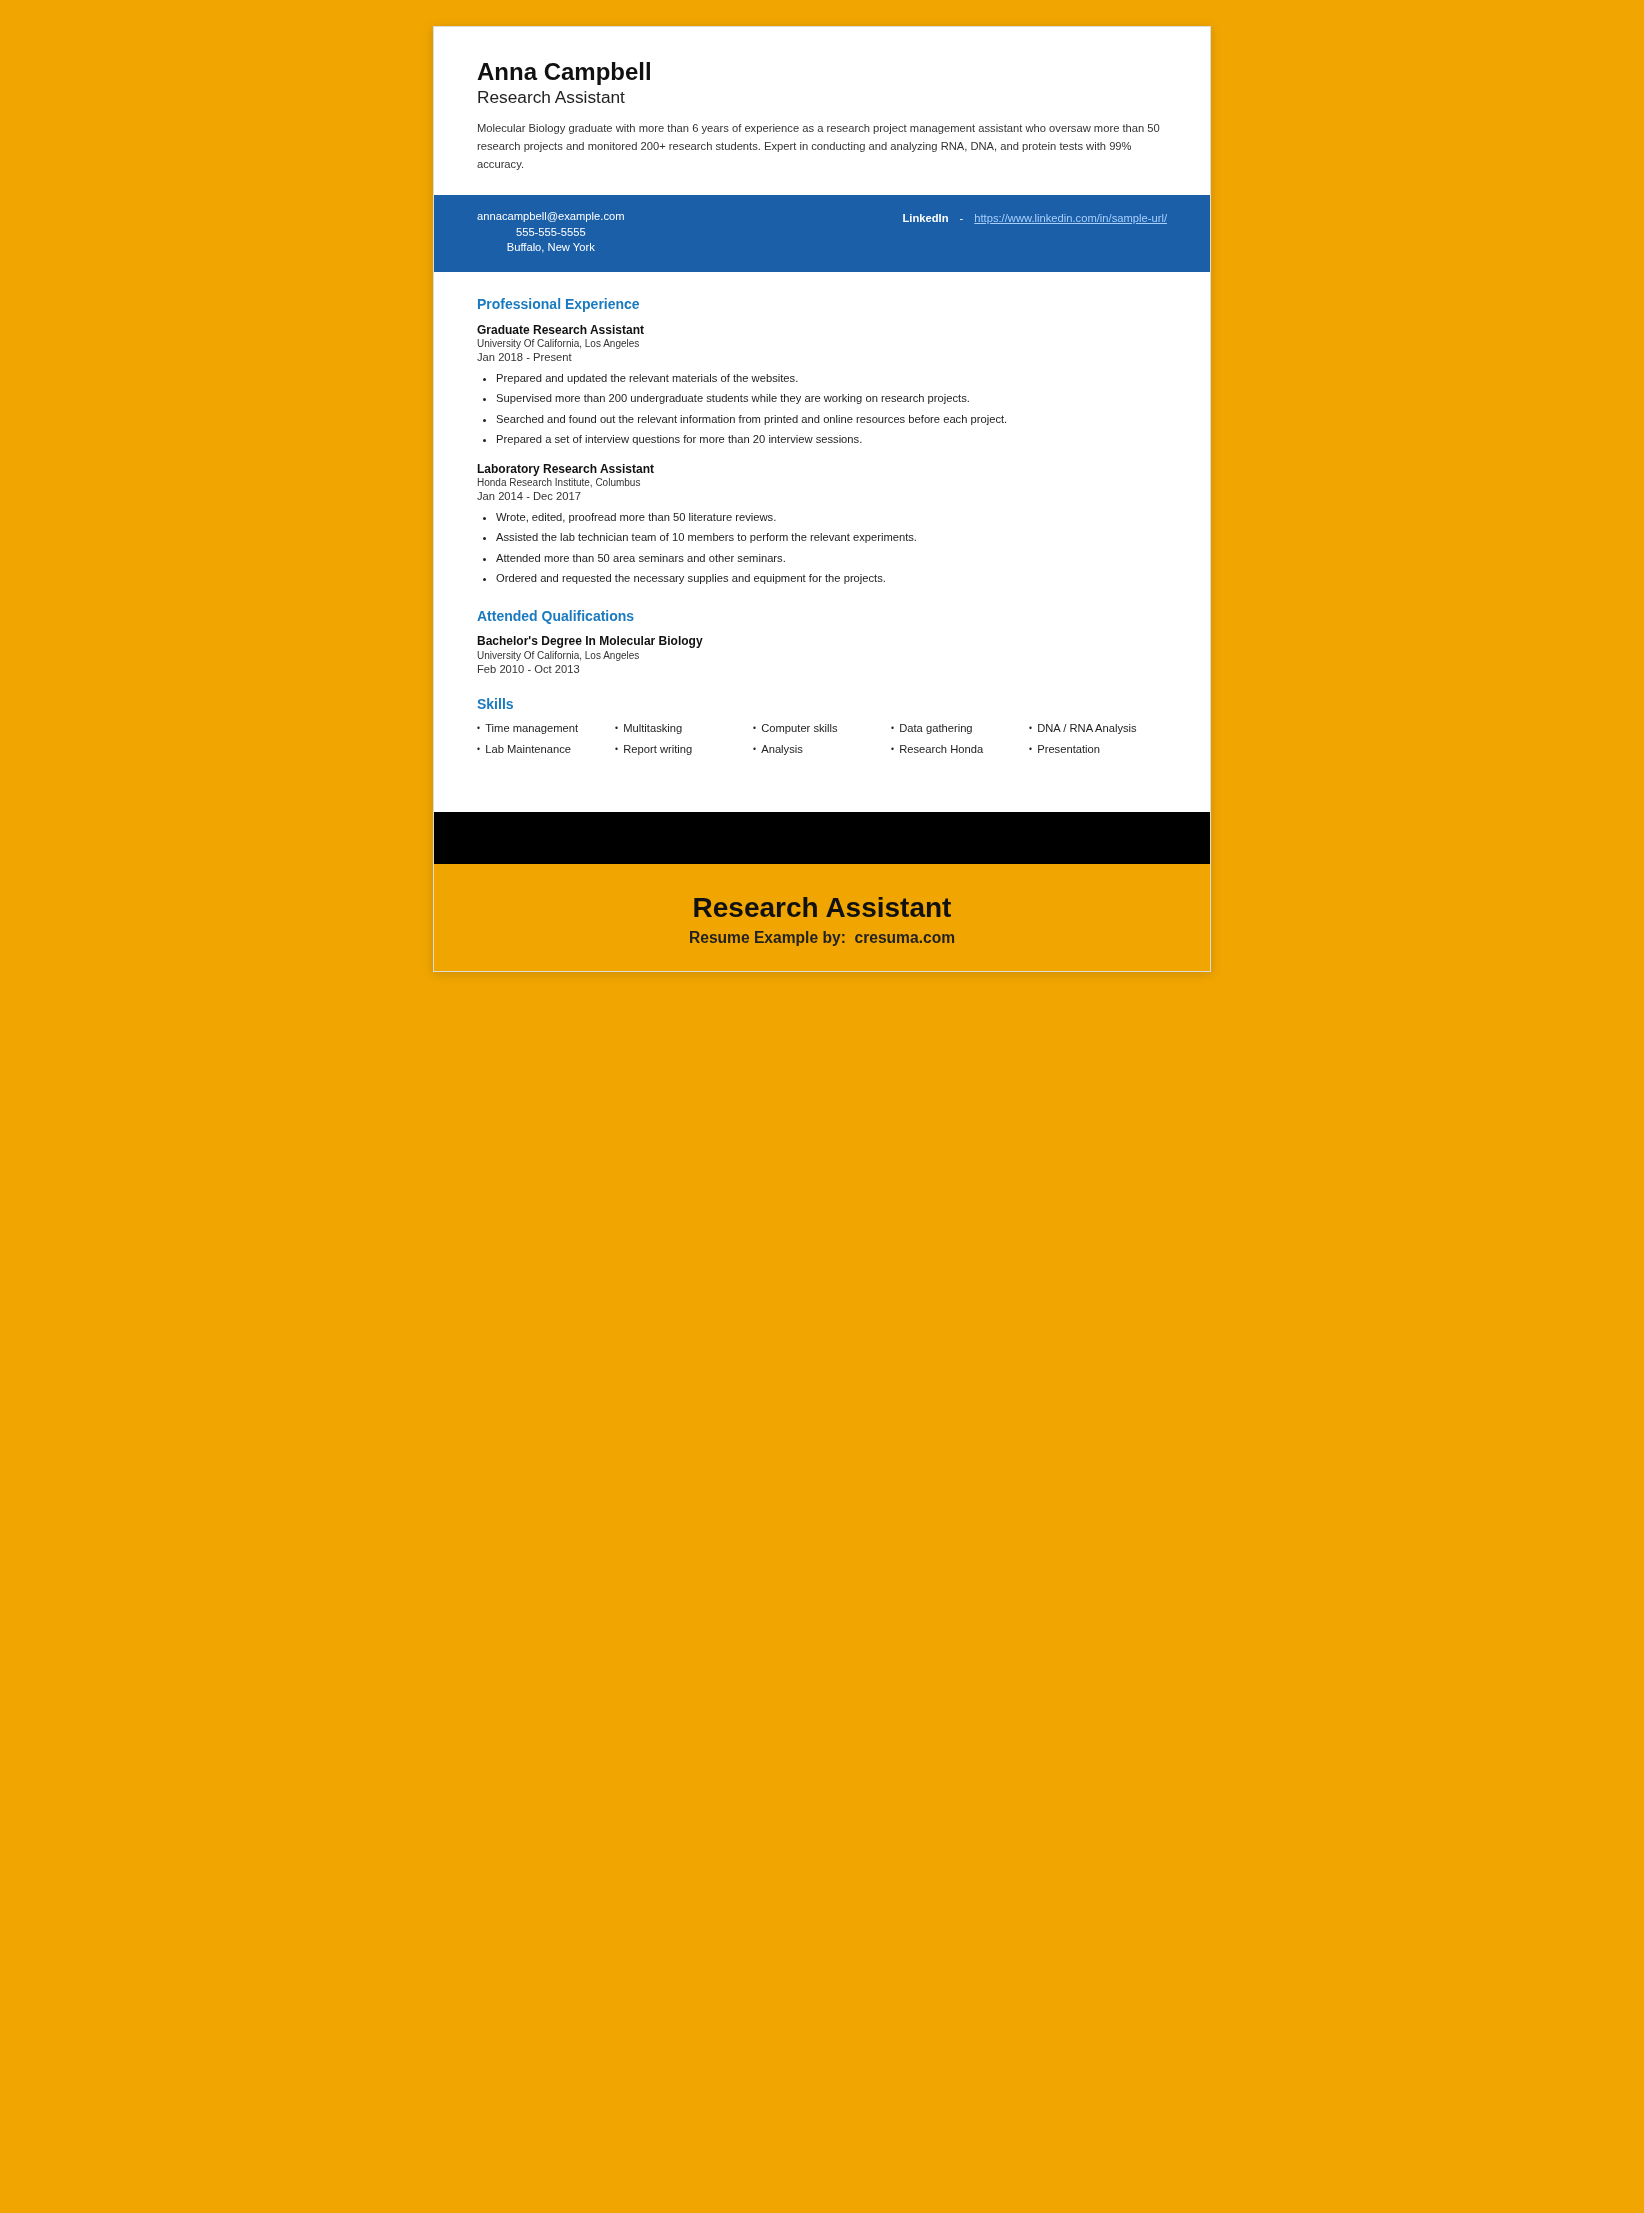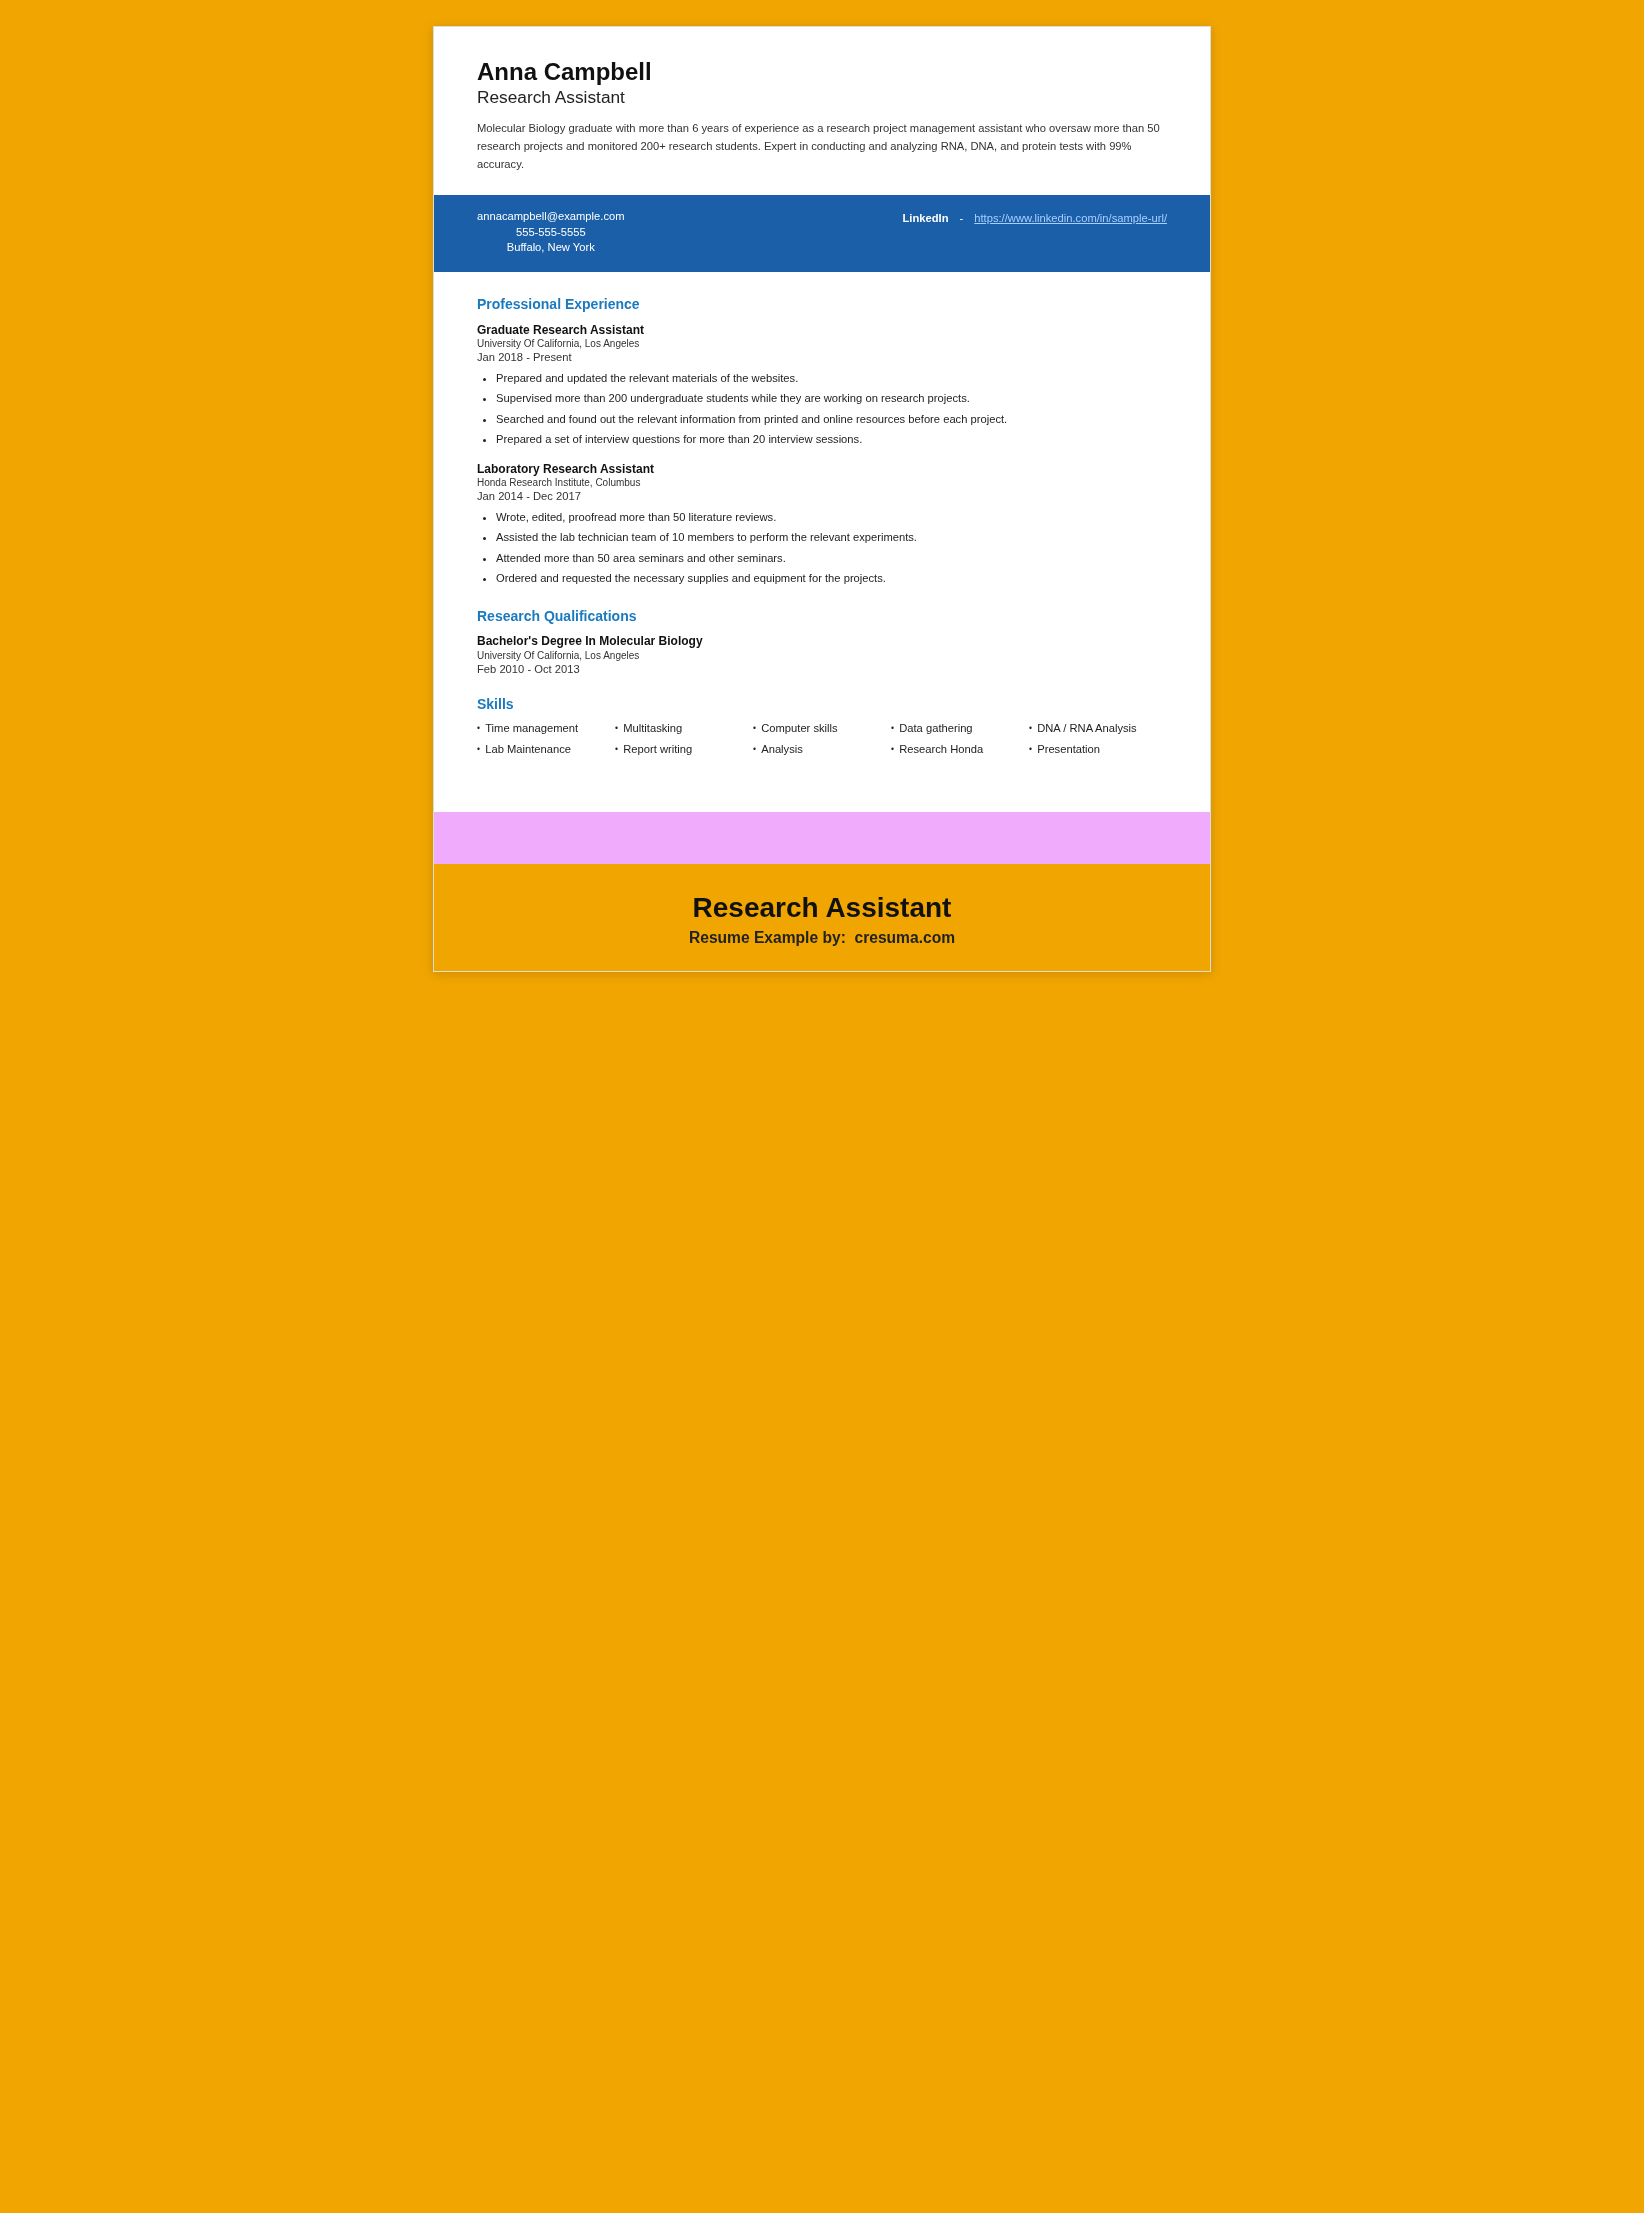--- a/index.html
+++ b/index.html
@@ -9,21 +9,21 @@
       font-size: 12px;
       color: #222;
       min-height: 100vh;
       display: flex;
       flex-direction: column;
       align-items: center;
       padding: 26px 17.3px 0 17.3px;
     }
 
     .page-wrapper {
-      background: #f0abfc;
+      background: #000000;
       width: 778px;
       max-width: 100%;
       border: 0.9px solid #ddd;
       box-shadow: 0 1.7px 10.4px rgba(0,0,0,0.15);
     }
 
     
     .resume-header {
       padding: 31px 43px 21px 43px;
       background: #fff;
@@ -233,21 +233,21 @@
         <ul class="bullet-list">
           <li>Wrote, edited, proofread more than 50 literature reviews.</li>
           <li>Assisted the lab technician team of 10 members to perform the relevant experiments.</li>
           <li>Attended more than 50 area seminars and other seminars.</li>
           <li>Ordered and requested the necessary supplies and equipment for the projects.</li>
         </ul>
       </div>
     </div>
 
     <div class="section">
-      <div class="section-title">Research Qualifications</div>
+      <div class="section-title">Attended Qualifications</div>
       <div>
         <div class="job-title">Bachelor's Degree In Molecular Biology</div>
         <div class="org-name">University Of California, Los Angeles</div>
         <div class="date-range">Feb 2010 - Oct 2013</div>
       </div>
     </div>
 
     <div class="section">
       <div class="section-title">Skills</div>
       <div class="skills-grid">

